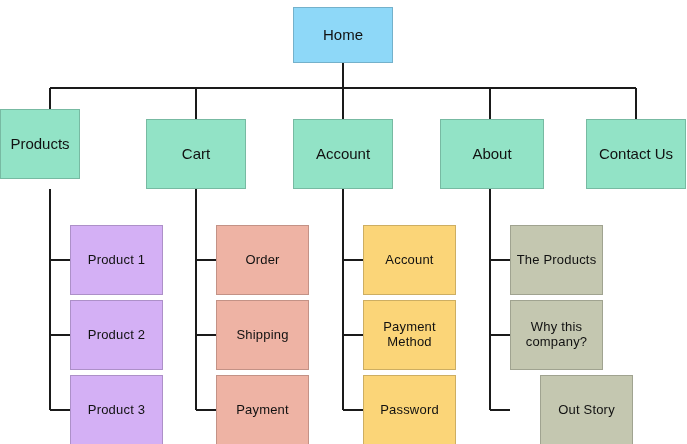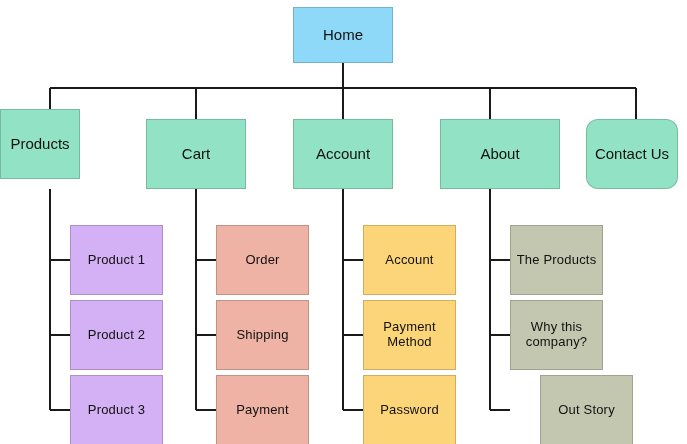--- a/index.html
+++ b/index.html
@@ -56,24 +56,24 @@
       </div>
       <div class="node lvl2" style="left: 0px; top: 109px; width: 80px; height: 70px; background: rgb(146, 227, 198);">
         <span>Products</span>
       </div>
       <div class="node lvl2" style="left: 146px; top: 119px; width: 100px; height: 70px; background: rgb(146, 227, 198);">
         <span>Cart</span>
       </div>
       <div class="node lvl2" style="left: 293px; top: 119px; width: 100px; height: 70px; background: rgb(146, 227, 198);">
         <span>Account</span>
       </div>
-      <div class="node lvl2" style="left: 440px; top: 119px; width: 120px; height: 70px; background: rgb(146, 227, 198);">
+      <div class="node lvl2" style="left: 440px; top: 119px; width: 104px; height: 70px; background: rgb(146, 227, 198);">
         <span>About</span>
       </div>
-      <div class="node lvl2" style="left: 586px; top: 119px; width: 92px; height: 70px; background: rgb(146, 227, 198); border-radius: 12px;">
+      <div class="node lvl2" style="left: 586px; top: 119px; width: 100px; height: 70px; background: rgb(146, 227, 198);">
         <span>Contact Us</span>
       </div>
       <div class="node lvl3" style="left: 70px; top: 225px; width: 93px; height: 70px; background: rgb(212, 176, 245);">
         <span>Product 1</span>
       </div>
       <div class="node lvl3" style="left: 70px; top: 300px; width: 93px; height: 70px; background: rgb(212, 176, 245);">
         <span>Product 2</span>
       </div>
       <div class="node lvl3" style="left: 70px; top: 375px; width: 93px; height: 70px; background: rgb(212, 176, 245);">
         <span>Product 3</span>

